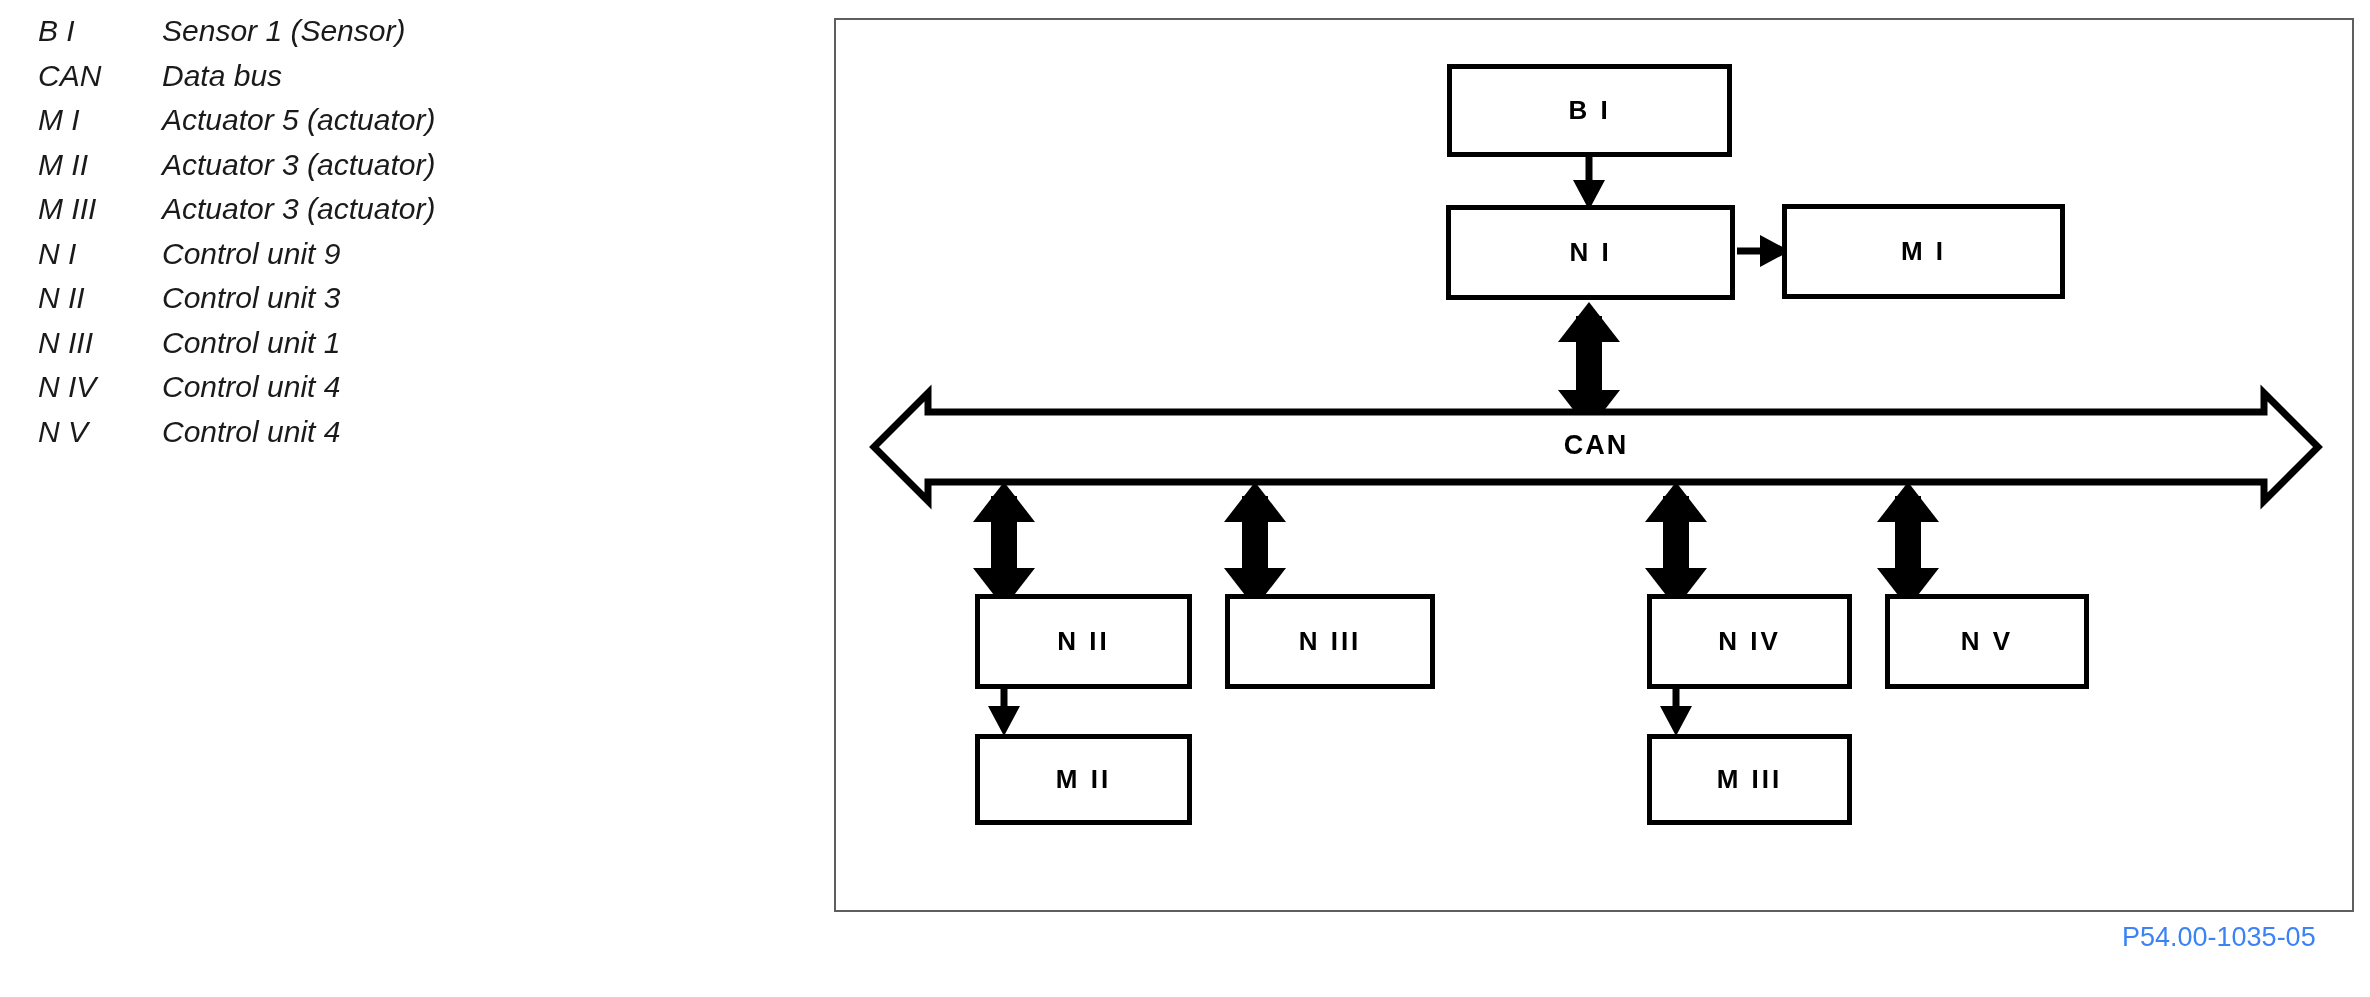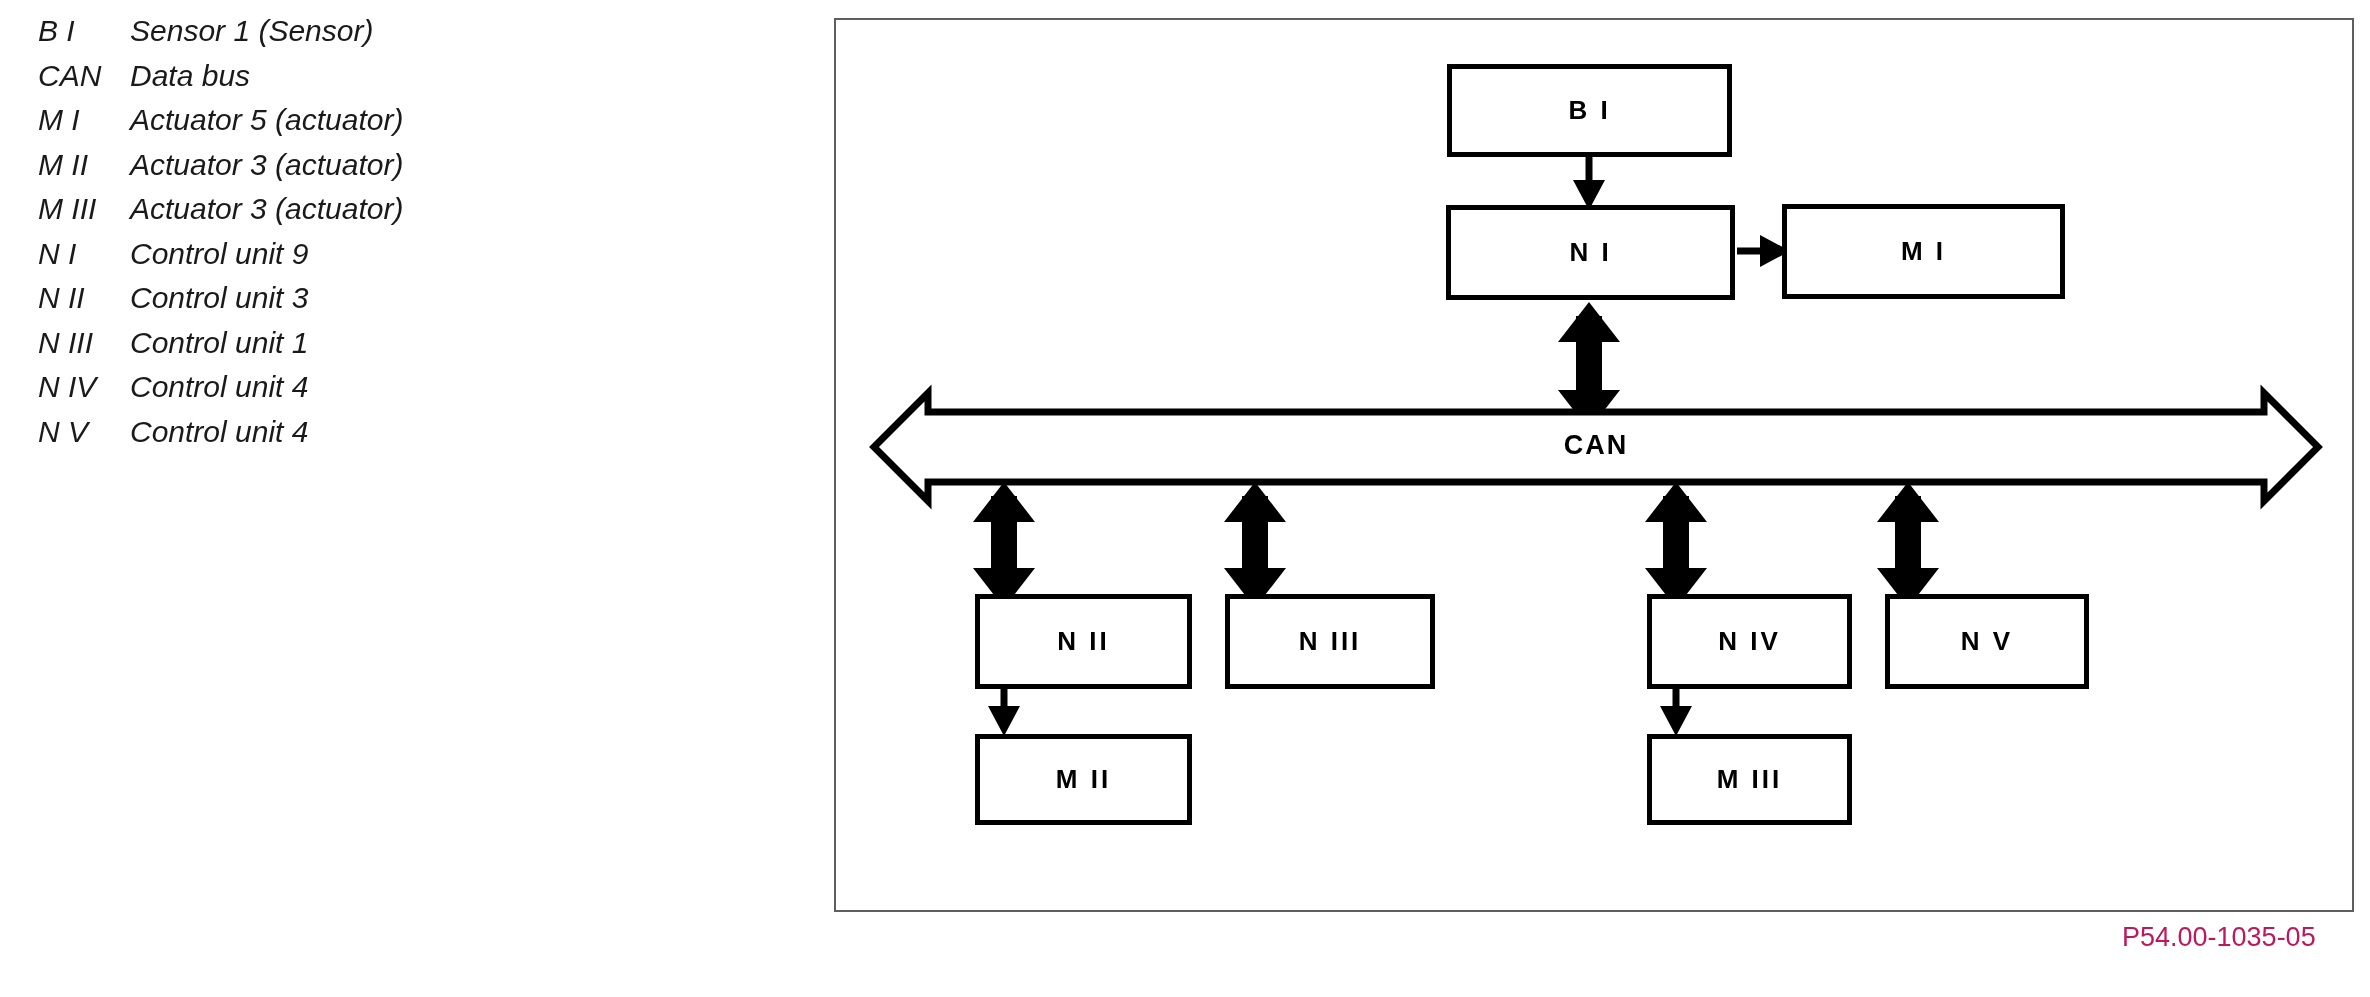--- a/index.html
+++ b/index.html
@@ -31,20 +31,21 @@
     color: #1a1a1a;
     white-space: nowrap;
   }
   .legend-key {
     display: inline-block;
     min-width: 92px;
     flex: 0 0 auto;
   }
   .legend-desc {
     flex: 0 0 auto;
+    margin-left: 32px;
   }
 
   
   #diagram-frame {
     position: absolute;
     left: 834px;
     top: 18px;
     width: 1520px;
     height: 894px;
     border: 2px solid #5e5e5e;
@@ -74,21 +75,21 @@
     color: #000000;
     font-family: "Liberation Sans", sans-serif;
   }
 
   
   #caption {
     position: absolute;
     left: 2122px;
     top: 922px;
     font-size: 27px;
-    color: #be185d;
+    color: #3b82f6;
     white-space: nowrap;
   }
 </style>
 </head>
 <body>
 
 <div id="legend">
   <div class="legend-row">
     <span class="legend-key">B I</span>
     <span class="legend-desc">Sensor 1 (Sensor)</span>

